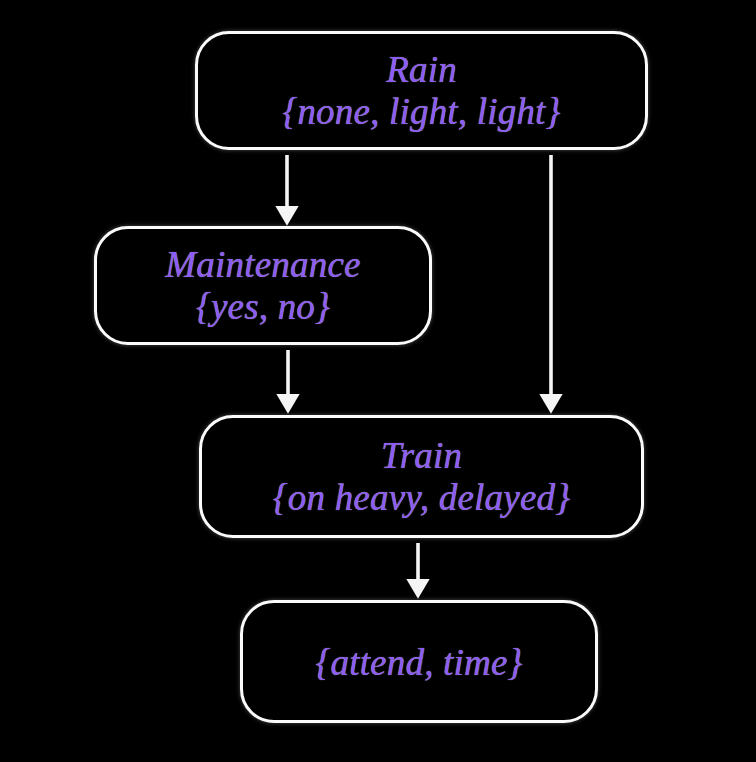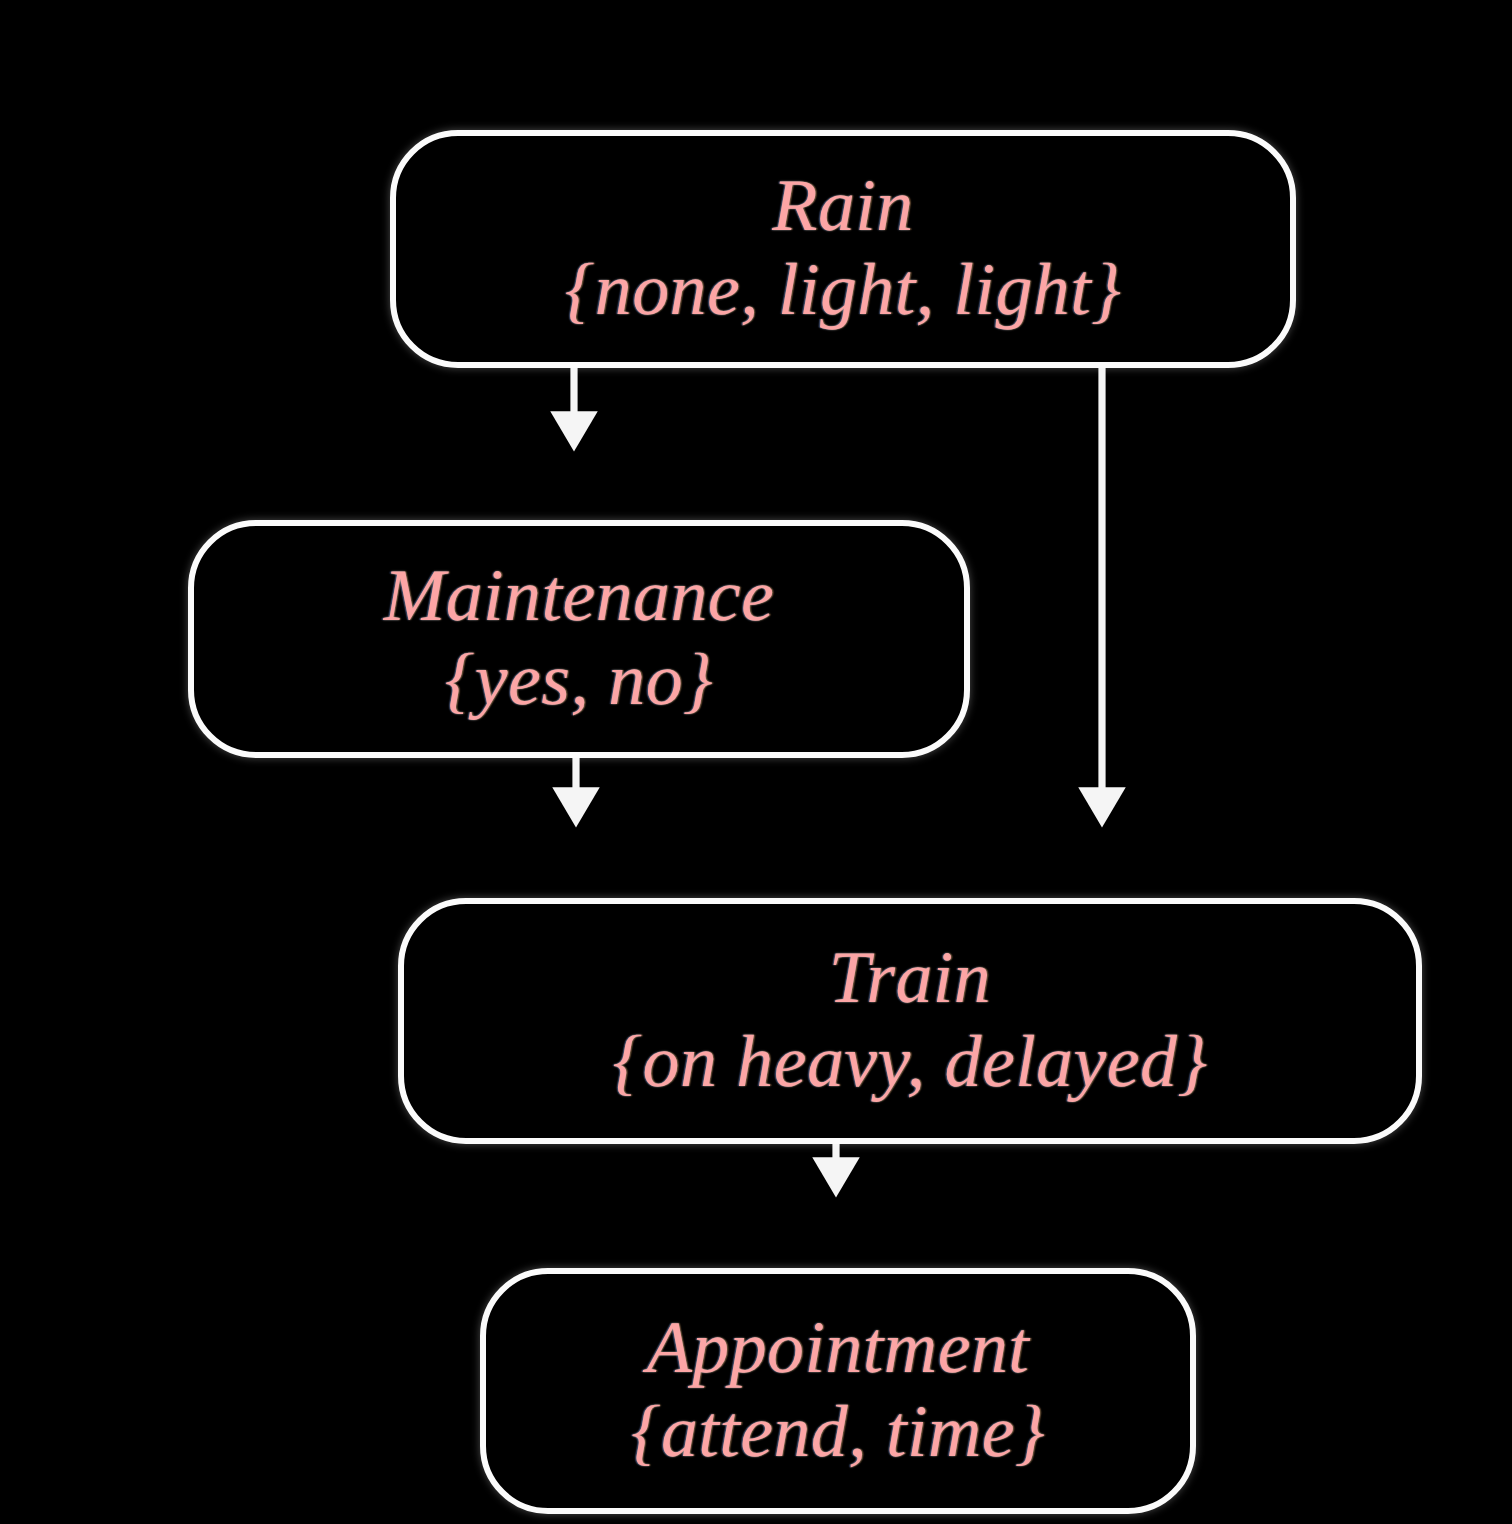--- a/index.html
+++ b/index.html
@@ -31,42 +31,41 @@
   .node {
     position: absolute;
     box-sizing: border-box;
     border: 3px solid #fbfbfb;
     border-radius: 34px;
     background: #000000;
     display: flex;
     flex-direction: column;
     align-items: center;
     justify-content: center;
-    color: #fca5a5;
+    color: #8b5cf6;
     font-style: italic;
     line-height: 1.06;
     text-align: center;
     text-shadow: 0 0 1px rgba(255,250,240,0.55), 0.7px 0 0.6px rgba(255,170,90,0.30), -0.7px 0 0.6px rgba(110,150,255,0.30);
     box-shadow: 0 0 4px rgba(255,255,255,0.30);
     z-index: 2;
-    margin-top: 34px;
   }
   .node .line1 {
     font-size: 37px;
     letter-spacing: 0.2px;
   }
   .node .line2 {
     font-size: 37px;
     letter-spacing: 0.2px;
     margin-top: 2px;
   }
   
   #node-rain        { left: 195px; top: 31px;  width: 453px; height: 119px; }
-  #node-maintenance { left: 94px;  top: 226px; width: 391px; height: 119px; justify-content: center; }
-  #node-train       { left: 199px; top: 415px; width: 512px; height: 123px; }
+  #node-maintenance { left: 94px;  top: 226px; width: 338px; height: 119px; justify-content: center; }
+  #node-train       { left: 199px; top: 415px; width: 445px; height: 123px; }
   #node-appointment { left: 240px; top: 600px; width: 358px; height: 123px; }
 </style>
 </head>
 <body>
 
 <div id="canvas">
 
   <svg id="edge-layer" viewBox="0 0 756 762" xmlns="http://www.w3.org/2000/svg">
     <defs>
       <marker id="arrowhead" markerWidth="7" markerHeight="7" refX="2.6" refY="3.5" orient="auto" markerUnits="strokeWidth">
@@ -92,17 +91,16 @@
     <span class="line1">Maintenance</span>
     <span class="line2">{yes, no}</span>
   </div>
 
   <div class="node" id="node-train">
     <span class="line1">Train</span>
     <span class="line2">{on heavy, delayed}</span>
   </div>
 
   <div class="node" id="node-appointment">
-    <span class="line1">Appointment</span>
     <span class="line2">{attend, time}</span>
   </div>
 
 </div>
 
 </body></html>

